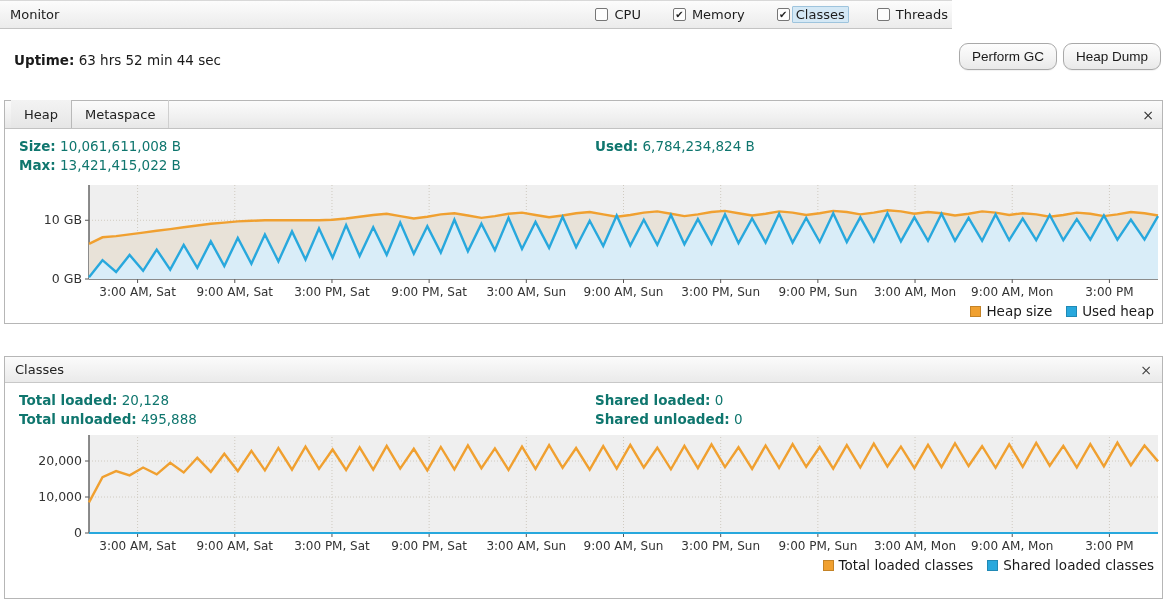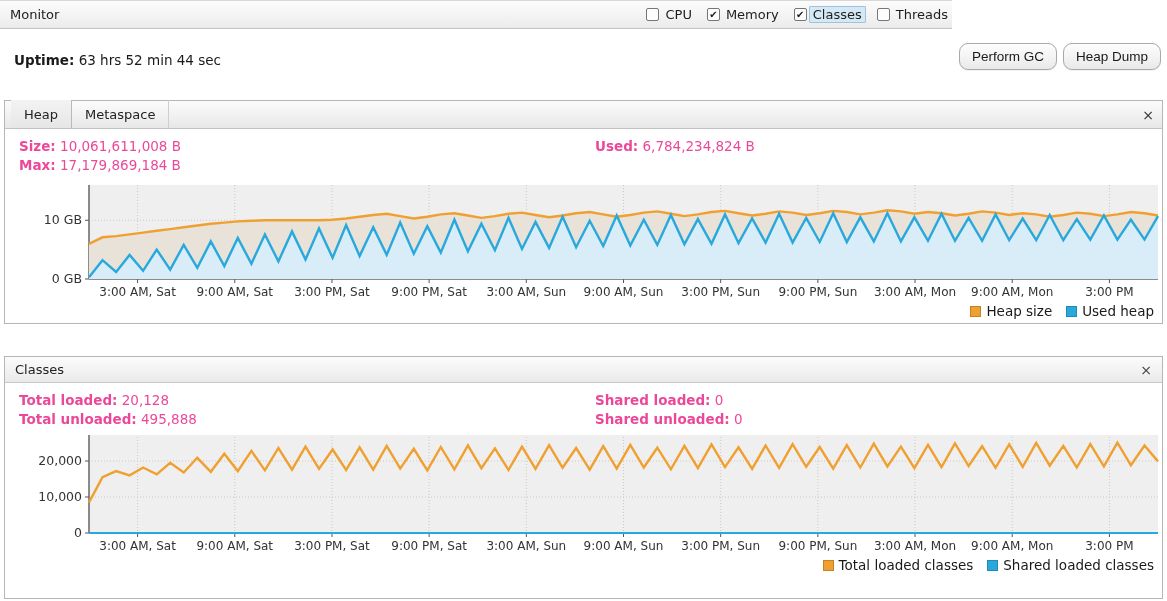--- a/index.html
+++ b/index.html
@@ -32,21 +32,21 @@
   
   .monitor-bar {
     position: absolute; left: 0; top: 0; width: 952px; height: 29px;
     background: linear-gradient(to bottom, #fcfcfc 0%, #f3f3f3 55%, #ebebeb 100%);
     border-bottom: 1px solid #c3c3c3;
     border-top: 1px solid #d8d8d8;
     display: flex; align-items: center;
     padding: 0 2px 0 10px;
   }
   .monitor-title { font-size: 13px; color: #222; }
-  .chk-group { margin-left: auto; display: flex; align-items: center; gap: 15px; padding-right: 2px;}
+  .chk-group { margin-left: auto; display: flex; align-items: center; gap: 32px; padding-right: 2px;}
   .chk { display: flex; align-items: center; gap: 6px; cursor: pointer; }
   .chk .box {
     width: 13px; height: 13px;
     border: 1px solid #767676;
     background: #fdfdfd;
     border-radius: 2px;
     display: inline-flex; align-items: center; justify-content: center;
     font-size: 11px; line-height: 1; color: #222;
   }
   .chk .box.checked::after { content: "\2714"; font-size: 10px; }
@@ -111,21 +111,21 @@
     box-shadow: inset 0 -2px 0 #e6e6e6;
   }
   .tabstrip .close-x {
     position: absolute; right: 8px; top: 6px;
     font-size: 14px; color: #333; cursor: pointer;
   }
 
   .stats {
     position: relative; height: 52px; padding: 8px 0 0 14px;
   }
-  .stat-line { font-size: 13.5px; line-height: 19px; color: #ec4899; }
+  .stat-line { font-size: 13.5px; line-height: 19px; color: #0f766e; }
   .stat-line b { font-weight: bold; }
   .stat-right { position: absolute; left: 590px; top: 8px; }
 
   
   .chart-wrap { position: relative; }
   .chart-svg { display: block; }
 
   .legend {
     display: flex; align-items: center; justify-content: flex-end;
     gap: 14px; padding-right: 8px; height: 20px;
@@ -190,21 +190,21 @@
       <span class="close-x">×</span>
     </div>
 
     <div class="stats">
       <div class="stat-line">
         <b>Size:</b>
         <span>10,061,611,008 B</span>
       </div>
       <div class="stat-line">
         <b>Max:</b>
-        <span>17,179,869,184 B</span>
+        <span>13,421,415,022 B</span>
       </div>
       <div class="stat-line stat-right">
         <b>Used:</b>
         <span>6,784,234,824 B</span>
       </div>
     </div>
 
     <div class="chart-wrap">
       <svg class="chart-svg" id="heap-chart-svg" width="1157" height="120">
           <rect x="84" y="4" width="1069" height="94" fill="#efefef"></rect>

